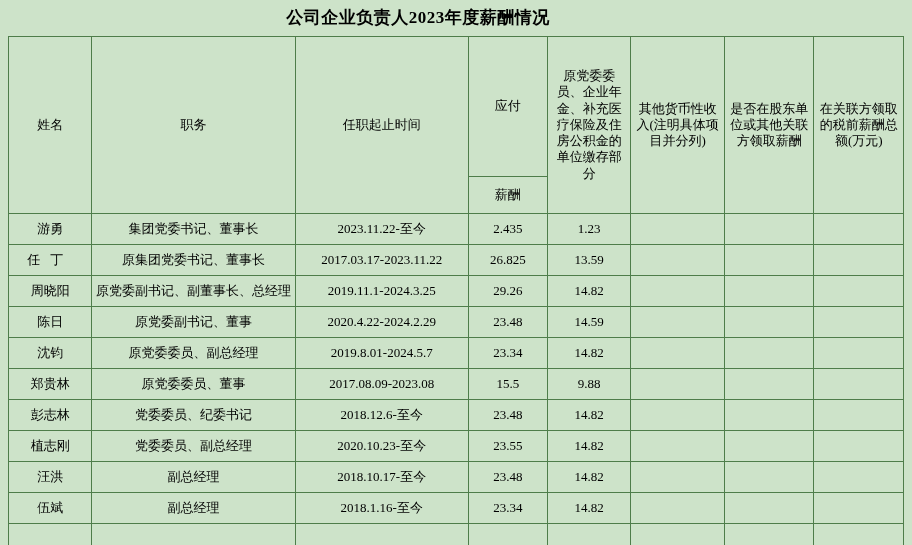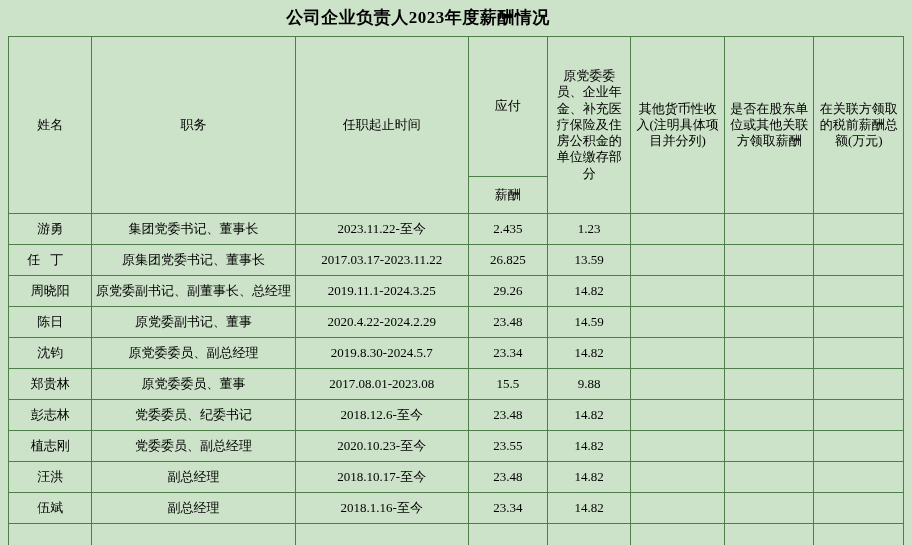--- a/index.html
+++ b/index.html
@@ -160,32 +160,32 @@
         <td>23.48</td>
         <td>14.59</td>
         <td></td>
         <td></td>
         <td></td>
       </tr>
 
       <tr class="row-body">
         <td class="name-cell">沈钧</td>
         <td>原党委委员、副总经理</td>
-        <td>2019.8.30-2024.5.7</td>
+        <td>2019.8.01-2024.5.7</td>
         <td>23.34</td>
         <td>14.82</td>
         <td></td>
         <td></td>
         <td></td>
       </tr>
 
       <tr class="row-body">
         <td class="name-cell">郑贵林</td>
         <td>原党委委员、董事</td>
-        <td>2017.08.01-2023.08</td>
+        <td>2017.08.09-2023.08</td>
         <td>15.5</td>
         <td>9.88</td>
         <td></td>
         <td></td>
         <td></td>
       </tr>
 
       <tr class="row-body">
         <td class="name-cell">彭志林</td>
         <td>党委委员、纪委书记</td>

